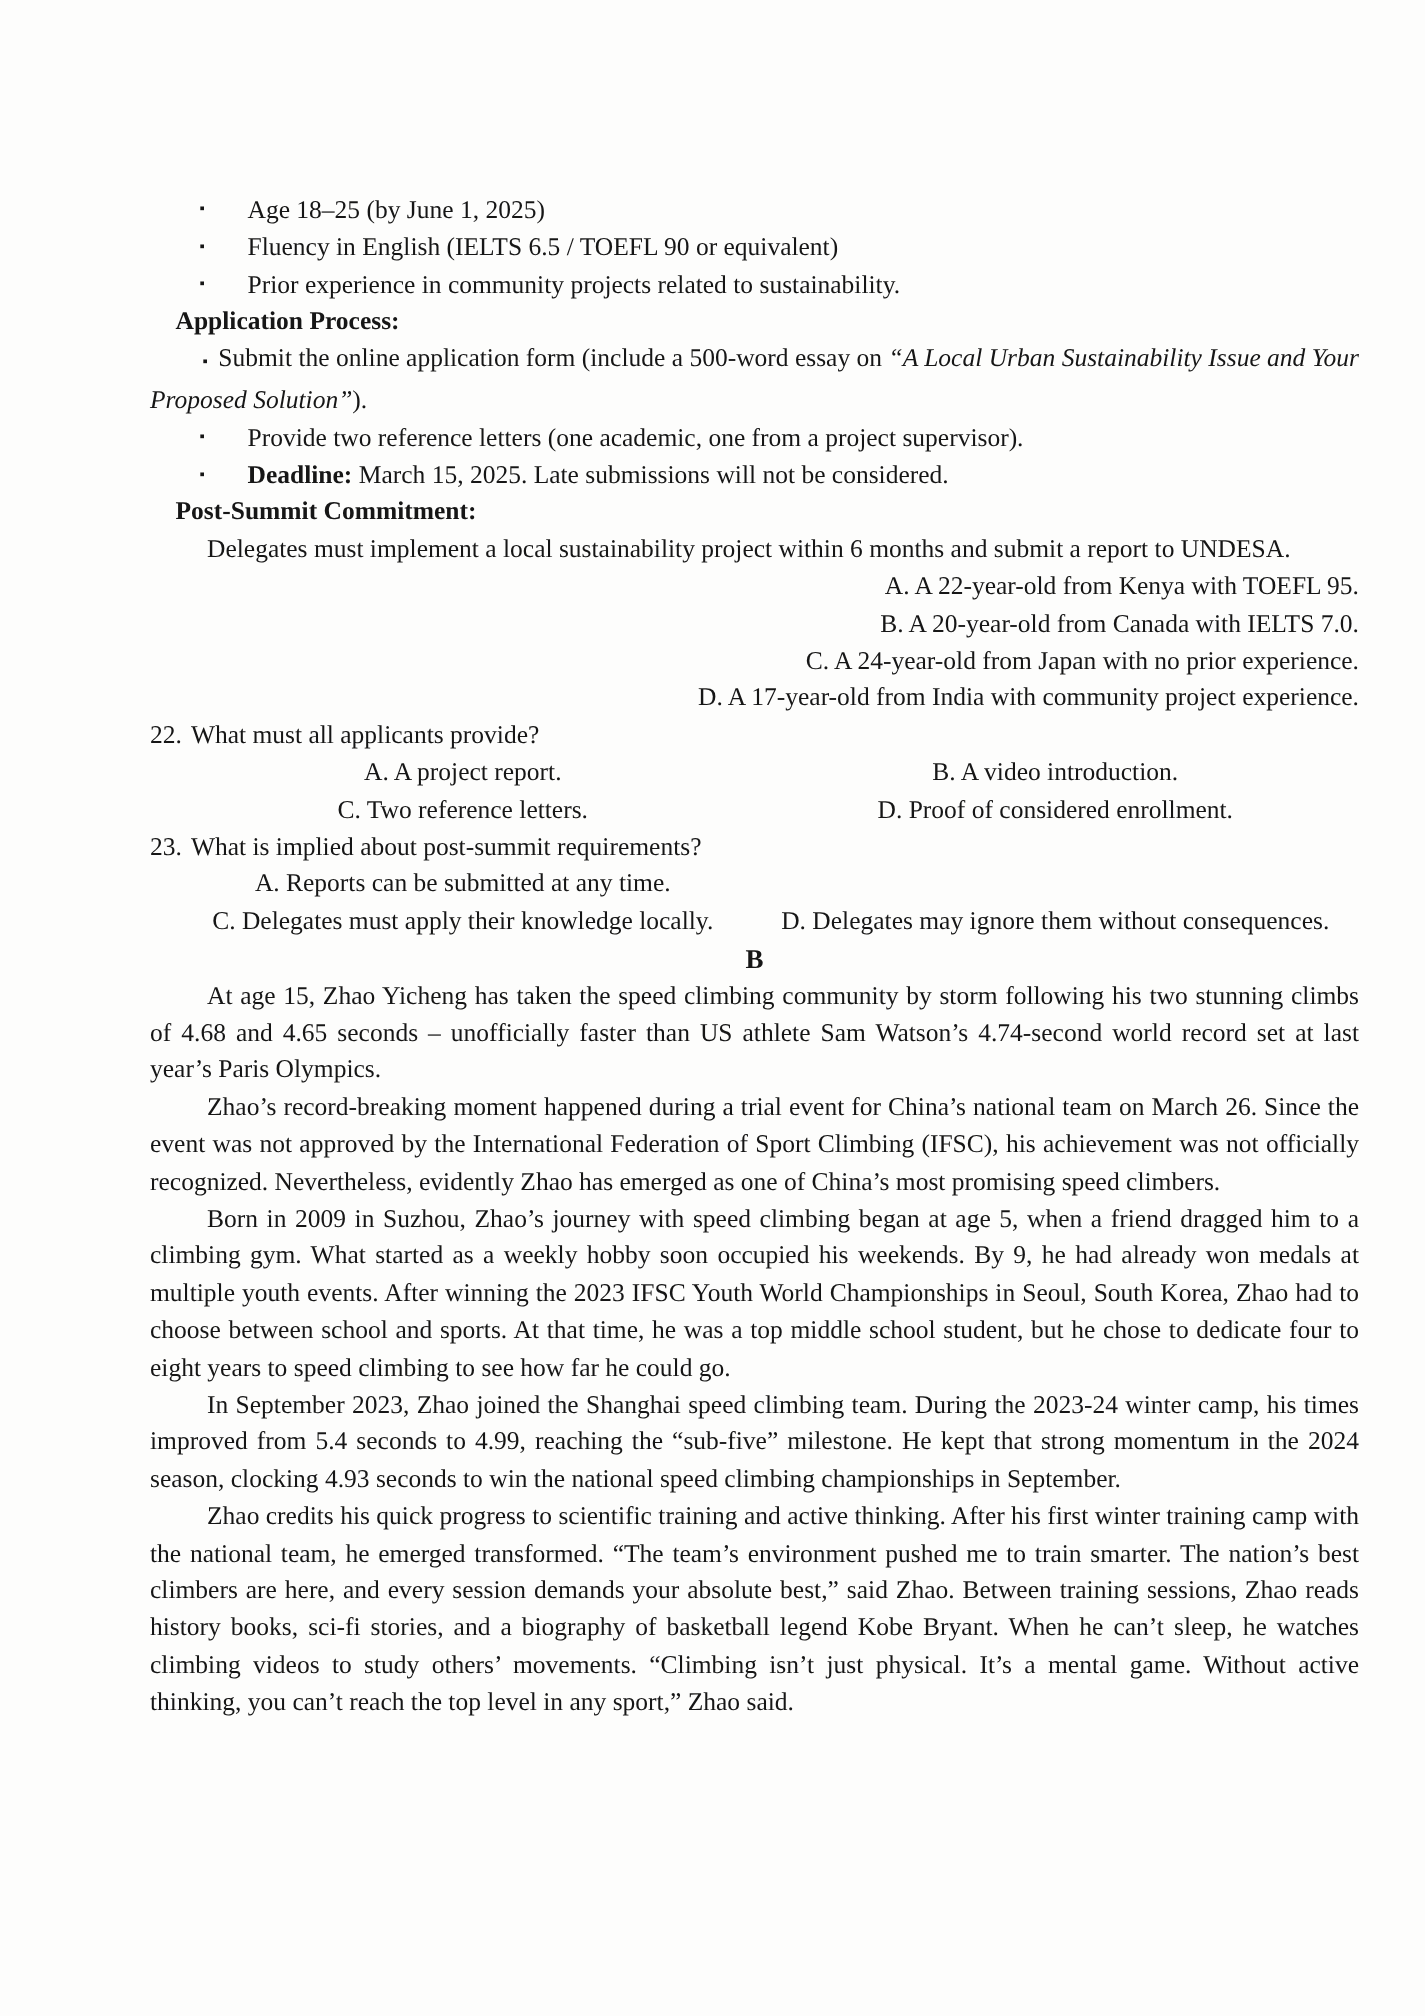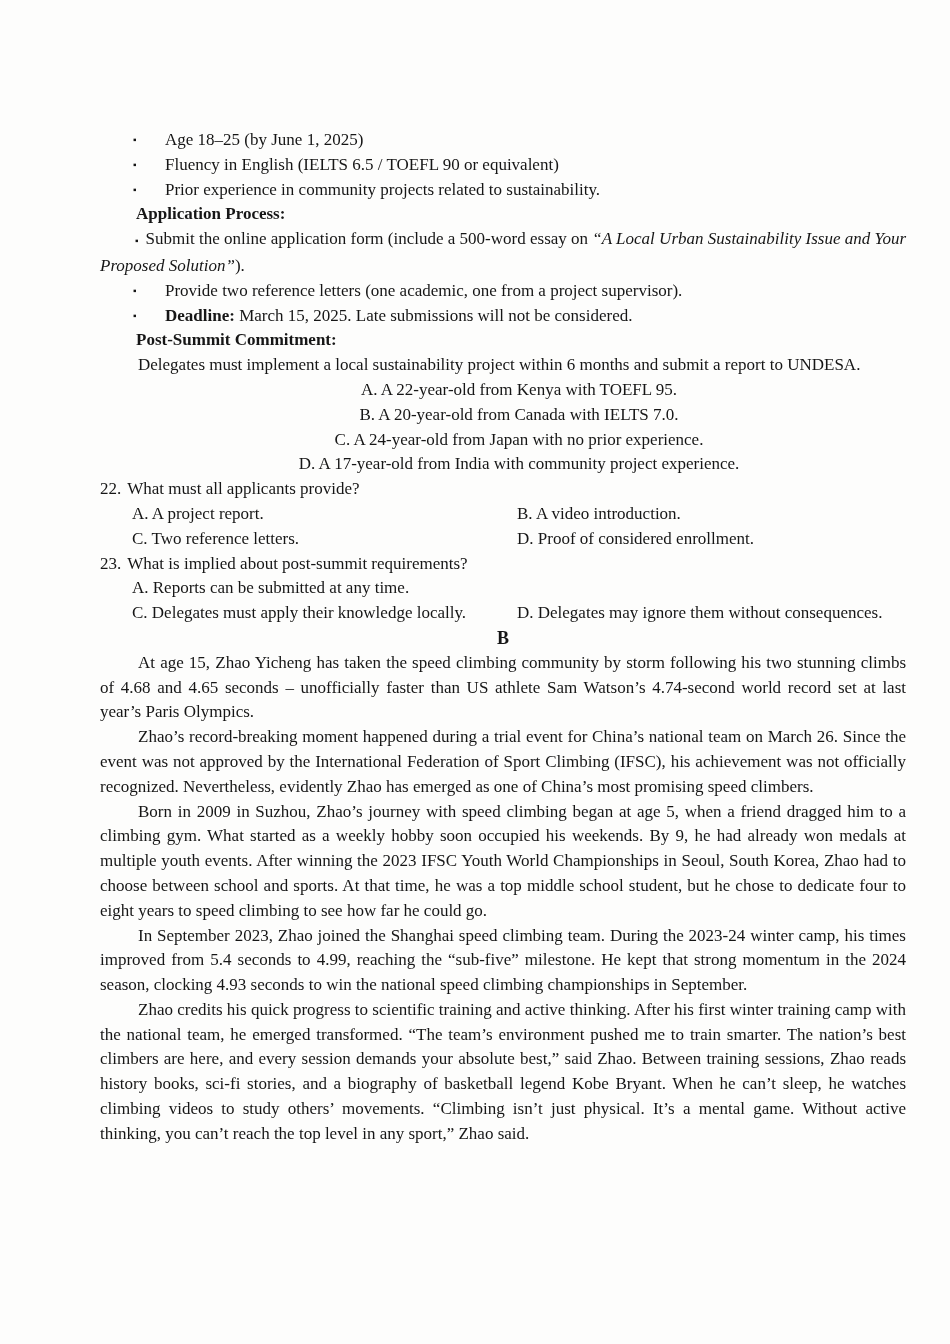--- a/index.html
+++ b/index.html
@@ -26,39 +26,39 @@
     text-align: left;
   }
   .b-item .bullet {
     position: absolute;
     left: 33px;
     top: 0;
     font-size: 10px;
   }
   .heading {
     font-weight: bold;
-    margin-left: 36px;
+    margin-left: 17px;
   }
   .submit-para {
     text-align: justify;
     text-indent: 35px;
   }
   .submit-para .bullet-inline {
     font-size: 10px;
     margin-right: 7px;
   }
   .para {
     text-align: justify;
     text-indent: 38px;
   }
   .q-block {}
   .q-line { text-align: left; }
   .q-num { margin-right: 6px; }
-  .opt-line { margin-left: 32px; text-align: center; }
-  .opt-row { display: flex; margin-left: 32px; text-align: left; }
+  .opt-line { margin-left: 32px; text-align: right; }
+  .opt-row { display: flex; margin-left: 16px; text-align: center; }
   .opt-left { flex: 0 0 385px; }
   .opt-right { flex: 1 1 auto; }
   .section-header {
     text-align: center;
     font-weight: bold;
     font-size: 18px;
   }
   .bold { font-weight: bold; font-family: Liberation Serif, serif; }
   .italic { font-style: italic; }
 </style>

